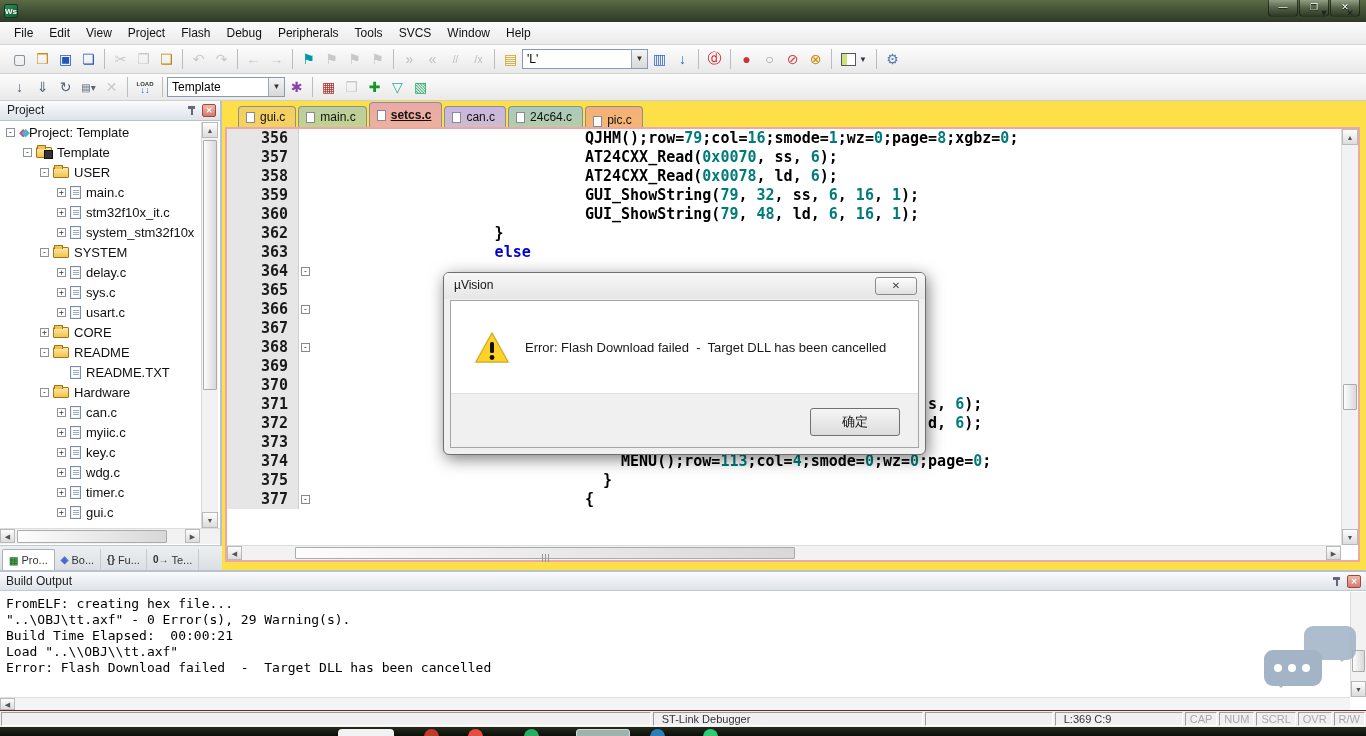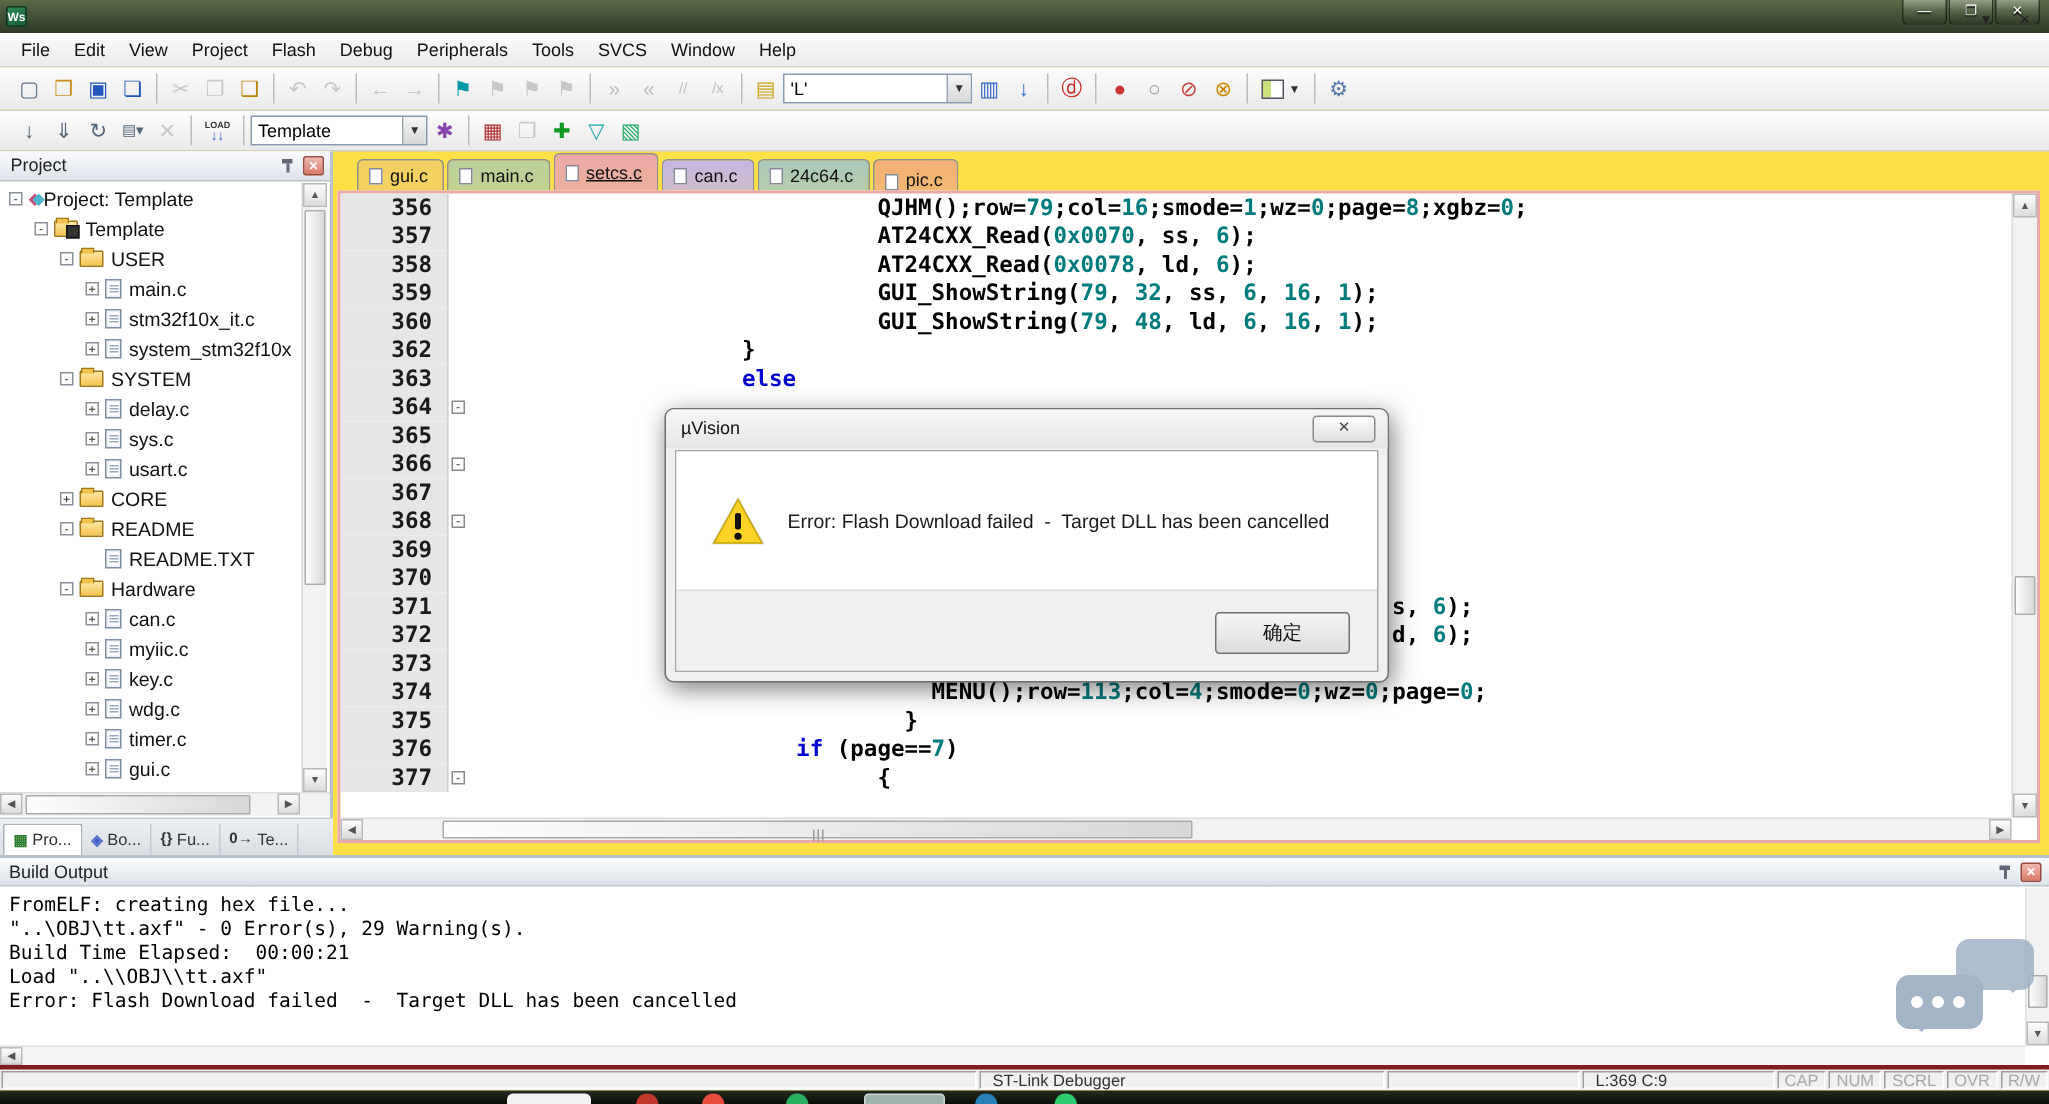--- a/index.html
+++ b/index.html
@@ -61,21 +61,21 @@
   
   #ptabs { position:absolute; left:0; top:444px; width:222px; height:25px; background:linear-gradient(180deg,#eceff2,#dbdfe4); border-top:1px solid #c2c8cf; display:flex; align-items:flex-end; padding-left:2px; }
   .ptab { height:21px; display:flex; align-items:center; padding:0 6px; font-size:11px; color:#333; border-right:1px solid #c5cad0; gap:3px; white-space:nowrap; }
   .ptab.active { background:#fff; border:1px solid #aab1b9; border-bottom:none; border-radius:2px 2px 0 0; }
   .ptab .pic { font-size:10px; font-weight:bold; }
 
   
   #tabbar { position:absolute; left:228px; top:101px; width:1138px; height:26px; display:flex; align-items:flex-end; padding-left:10px; }
   .etab { height:21px; display:flex; align-items:center; gap:5px; padding:0 10px 0 7px; margin-right:2px; border:1px solid #8f8f8f; border-bottom:none; border-radius:4px 4px 0 0; font-size:12px; color:#111; position:relative; }
   .etab .fico { width:9px; height:11px; background:#fff; border:1px solid #889; }
-  .etab.active { height:25px; font-weight:normal;margin-top:40px; }
+  .etab.active { height:25px; font-weight:bold;margin-top:40px; }
   .etab.active .lbl { text-decoration:underline; }
   #tabbar-right { position:absolute; right:8px; top:6px; display:flex; gap:10px; }
   .tr-btn { font-size:9px; color:#222; width:16px; height:15px; text-align:center; line-height:15px; }
 
   #editor-frame { position:absolute; left:225px; top:127px; width:1135px; height:435px; border:2px solid #eba8a8; background:#fff; }
   #code-wrap { position:absolute; left:0; top:0; right:17px; bottom:15px; overflow:hidden; font-family:"DejaVu Sans Mono",monospace; font-weight:bold; font-size:15px; }
   .cl { height:19px; display:flex; white-space:pre; }
   .ln { width:72px; flex:none; background:#e6e6e6; border-right:1px solid #cfcfcf; color:#1a1a1a; text-align:right; padding-right:10px; font-size:15px; }
   .fold { width:15px; flex:none; position:relative; }
   .foldbox { position:absolute; left:2px; top:5px; width:9px; height:9px; border:1px solid #888; background:#fff; font-size:8px; line-height:7px; text-align:center; color:#333; font-weight:normal; }
@@ -108,21 +108,21 @@
   
   #bubbles { position:absolute; right:10px; bottom:18px; width:92px; height:66px; z-index:60; opacity:.85; }
   .bub { position:absolute; border-radius:9px; background:#93a7bd; }
   #bub-back { right:0; top:0; width:52px; height:34px; background:#9fb2c6; }
   #bub-back:after { content:''; position:absolute; right:8px; bottom:-8px; border:6px solid transparent; border-top-color:#9fb2c6; }
   #bub-front { left:0; bottom:6px; width:58px; height:36px; }
   #bub-front:after { content:''; position:absolute; left:10px; bottom:-9px; border:7px solid transparent; border-top-color:#93a7bd; }
   .dot { position:absolute; top:14px; width:8px; height:8px; border-radius:50%; background:#fff; }
 
   
-  #statusbar { position:absolute; left:0; top:710px; width:1366px; height:17px; background:#f0f0f0; border-top:3px solid #7f1d1d; display:flex; align-items:stretch; font-size:11px; color:#333; }
+  #statusbar { position:absolute; left:0; top:710px; width:1366px; height:17px; background:#f0f0f0; border-top:1px solid #7f1d1d; display:flex; align-items:stretch; font-size:11px; color:#333; }
   .seg { border:1px solid; border-color:#9d9d9d #fff #fff #9d9d9d; margin:1px; line-height:13px; padding:0 8px; white-space:nowrap; }
   .seg.flag { color:#a8a8a8; padding:0 4px; }
 
   
   #taskbar { position:absolute; left:0; top:727px; width:1366px; height:9px; background:linear-gradient(180deg,#242b1c,#0b0e08); overflow:hidden; }
   .tbi { position:absolute; top:2px; }
 </style>
 </head>
 <body>
 
@@ -409,21 +409,20 @@
         <div class="cl"><span class="ln">366</span><span class="fold"><span class="foldbox">-</span></span><span class="codetext" style="padding-left: 0ch;"></span></div>
         <div class="cl"><span class="ln">367</span><span class="fold"></span><span class="codetext" style="padding-left: 0ch;"></span></div>
         <div class="cl"><span class="ln">368</span><span class="fold"><span class="foldbox">-</span></span><span class="codetext" style="padding-left: 0ch;"></span></div>
         <div class="cl"><span class="ln">369</span><span class="fold"></span><span class="codetext" style="padding-left: 0ch;"></span></div>
         <div class="cl"><span class="ln">370</span><span class="fold"></span><span class="codetext" style="padding-left: 0ch;"></span></div>
         <div class="cl"><span class="ln">371</span><span class="fold"></span><span class="codetext" style="padding-left: 68ch;"><span class="ct">s, </span><span class="cn">6</span><span class="ct">);</span></span></div>
         <div class="cl"><span class="ln">372</span><span class="fold"></span><span class="codetext" style="padding-left: 68ch;"><span class="ct">d, </span><span class="cn">6</span><span class="ct">);</span></span></div>
         <div class="cl"><span class="ln">373</span><span class="fold"></span><span class="codetext" style="padding-left: 34ch;"><span class="ct">}</span></span></div>
         <div class="cl"><span class="ln">374</span><span class="fold"></span><span class="codetext" style="padding-left: 34ch;"><span class="ct">MENU();row=</span><span class="cn">113</span><span class="ct">;col=</span><span class="cn">4</span><span class="ct">;smode=</span><span class="cn">0</span><span class="ct">;wz=</span><span class="cn">0</span><span class="ct">;page=</span><span class="cn">0</span><span class="ct">;</span></span></div>
         <div class="cl"><span class="ln">375</span><span class="fold"></span><span class="codetext" style="padding-left: 32ch;"><span class="ct">}</span></span></div>
-        <div class="cl"><span class="ln">376</span><span class="fold"></span><span class="codetext" style="padding-left: 24ch;"><span class="ck">if</span><span class="ct"> (page==</span><span class="cn">7</span><span class="ct">)</span></span></div>
         <div class="cl"><span class="ln">377</span><span class="fold"><span class="foldbox">-</span></span><span class="codetext" style="padding-left: 30ch;"><span class="ct">{</span></span></div>
       </div>
     <div id="ed-vscroll">
       <span class="sb-btn" style="top:0">▲</span>
       <span class="sb-thumb" style="left:1px; top:255px; width:14px; height:26px;"></span>
       <span class="sb-btn" style="bottom:0">▼</span>
     </div>
     <div id="ed-hscroll">
       <span class="hsb-btn" style="left:0">◀</span>
       <span class="sb-thumb" style="left:68px; top:1px; width:500px; height:12px; text-align:center;"><span class="grip"></span><span class="grip"></span><span class="grip"></span></span>

